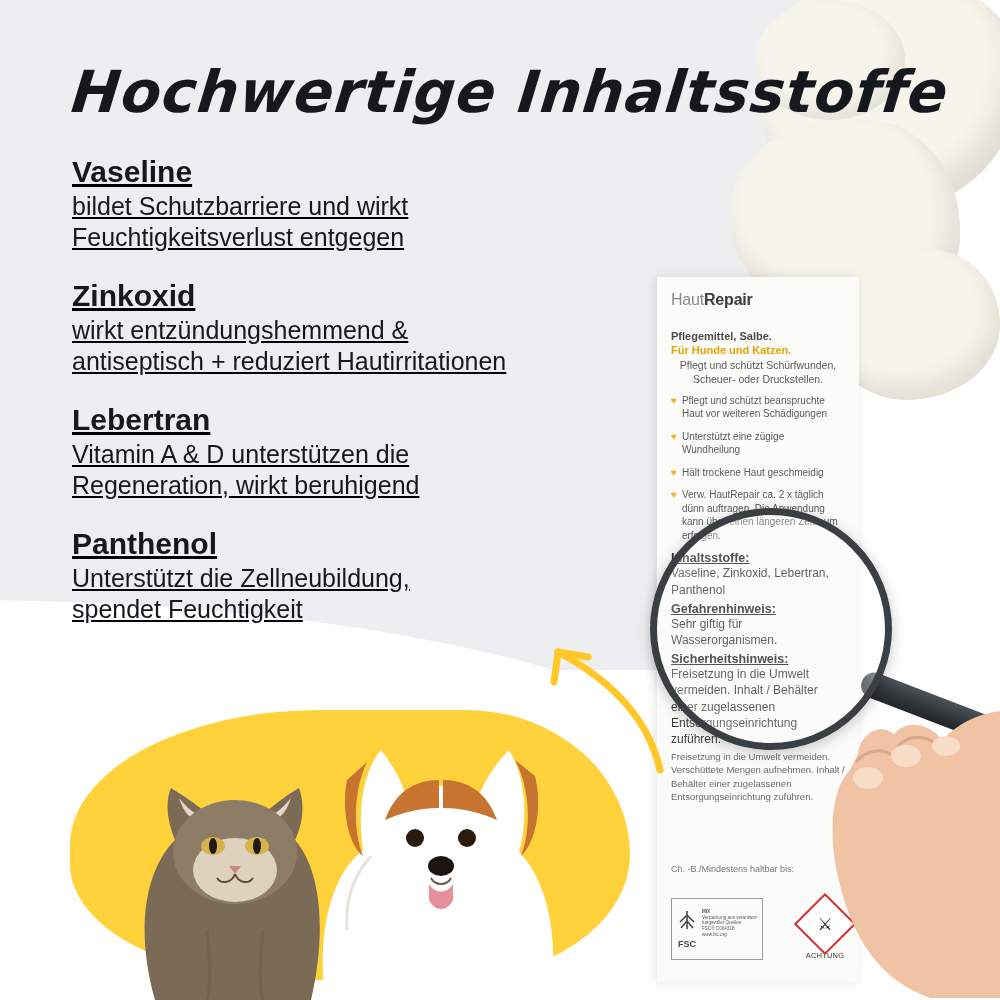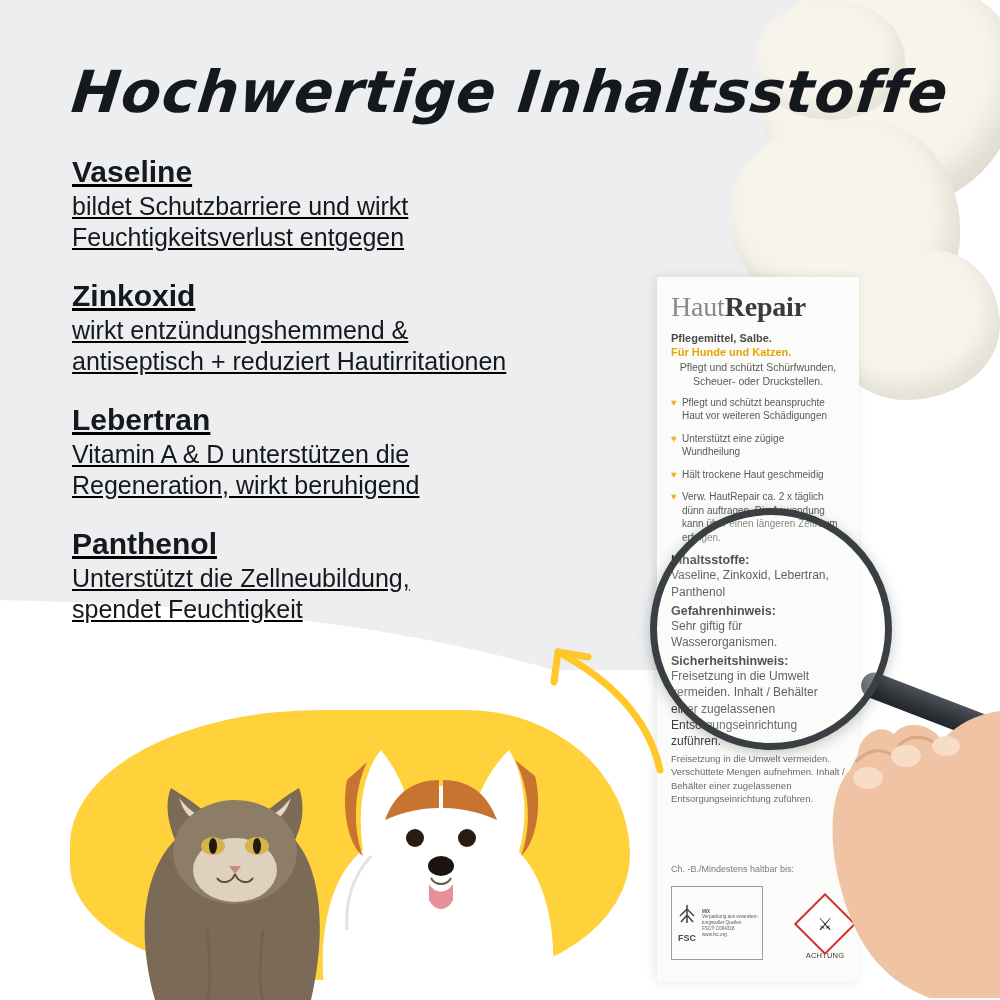--- a/index.html
+++ b/index.html
@@ -176,26 +176,25 @@
     background: #fbfbf9;
     z-index: 6;
     box-shadow: -2px 0 10px rgba(0,0,0,0.10);
     overflow: hidden;
   }
   .box-inner {
     padding: 14px 14px 0 14px;
     color: #2b2b2b;
   }
   .brand {
-    font-size: 28px;
+    font-size: 16px;
     font-weight: 300;
     color: #8a8a8a;
     letter-spacing: -0.2px;
-    margin-bottom: 8px;
-    font-family: Liberation Serif, serif;
+    margin-bottom: 20px;
   }
   .brand b {
     font-weight: 700;
     color: #3a3a3a;
   }
   .box-sub1 {
     font-size: 11px;
     font-weight: 700;
     color: #4a4a4a;
     line-height: 1.3;
@@ -224,20 +223,21 @@
     color: #f0b429;
     font-size: 10px;
     line-height: 1.3;
     flex: 0 0 auto;
   }
   .box-h {
     font-size: 12.5px;
     font-weight: 700;
     color: #2b2b2b;
     margin-top: 4px;
+    text-decoration: underline;
   }
   .box-t {
     font-size: 12px;
     color: #3c3c3c;
     line-height: 1.35;
     margin-bottom: 3px;
   }
   .box-small {
     font-size: 9.5px;
     color: #6a6a6a;
@@ -254,24 +254,23 @@
     position: absolute;
     left: 14px;
     bottom: 22px;
     width: 176px;
     display: flex;
     justify-content: space-between;
     align-items: flex-end;
   }
   .fsc {
     border: 1px solid #9b9b9b;
-    padding: 16px 4px;
+    padding: 10px 4px;
     display: flex;
     gap: 4px;
-    align-items: center;
     width: 92px;
     box-sizing: border-box;
   }
   .fsc-label {
     font-size: 9px;
     font-weight: 700;
     color: #4a4a4a;
   }
   .fsc-txt {
     font-size: 4.6px;

